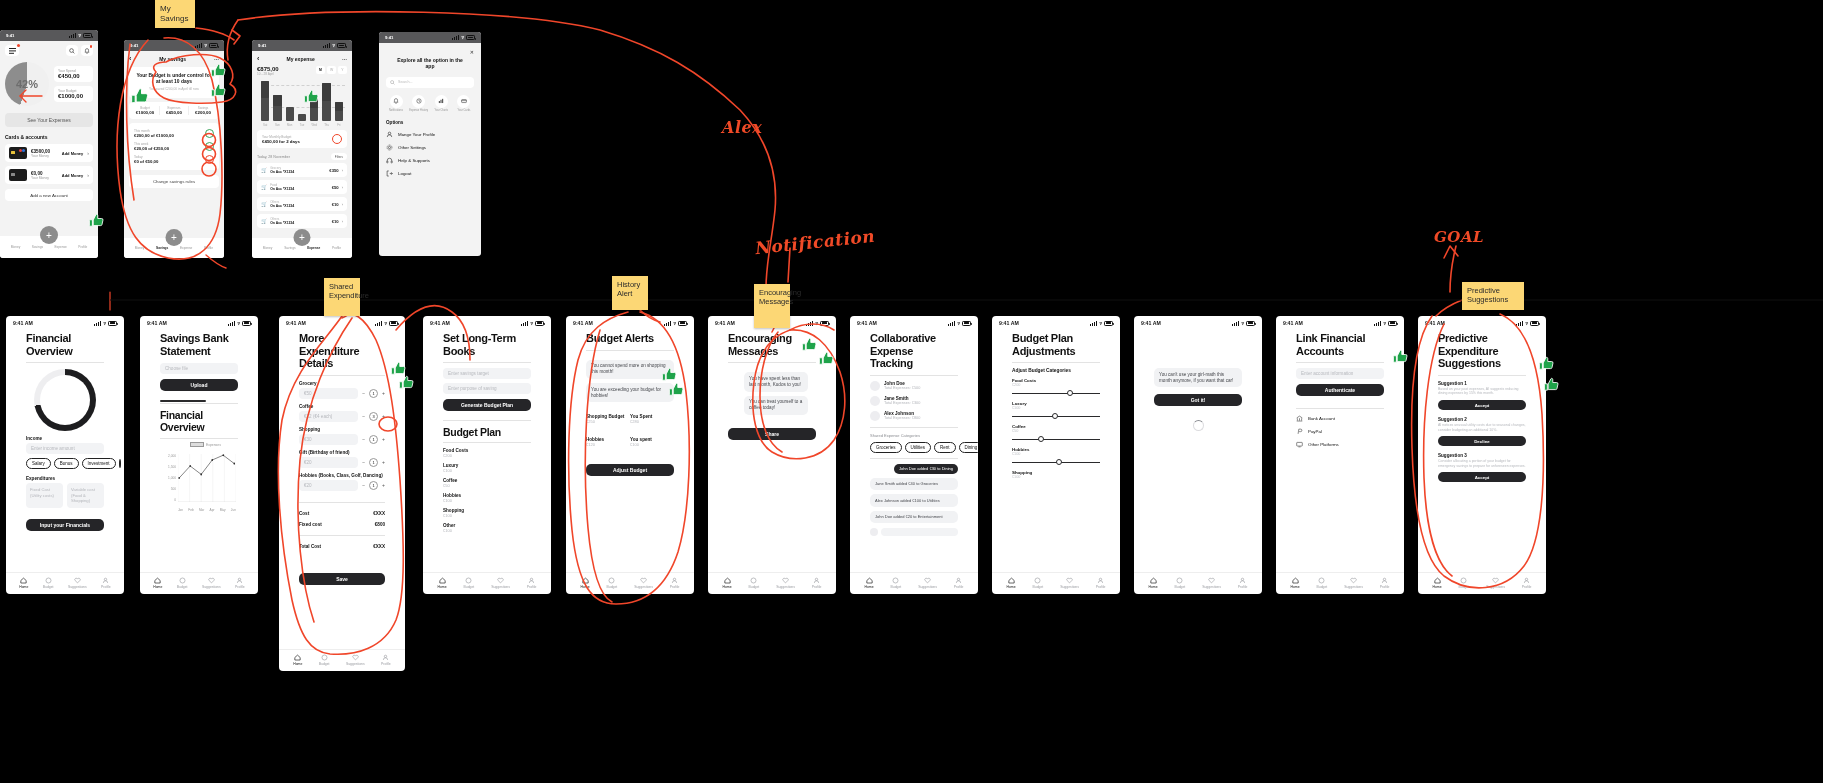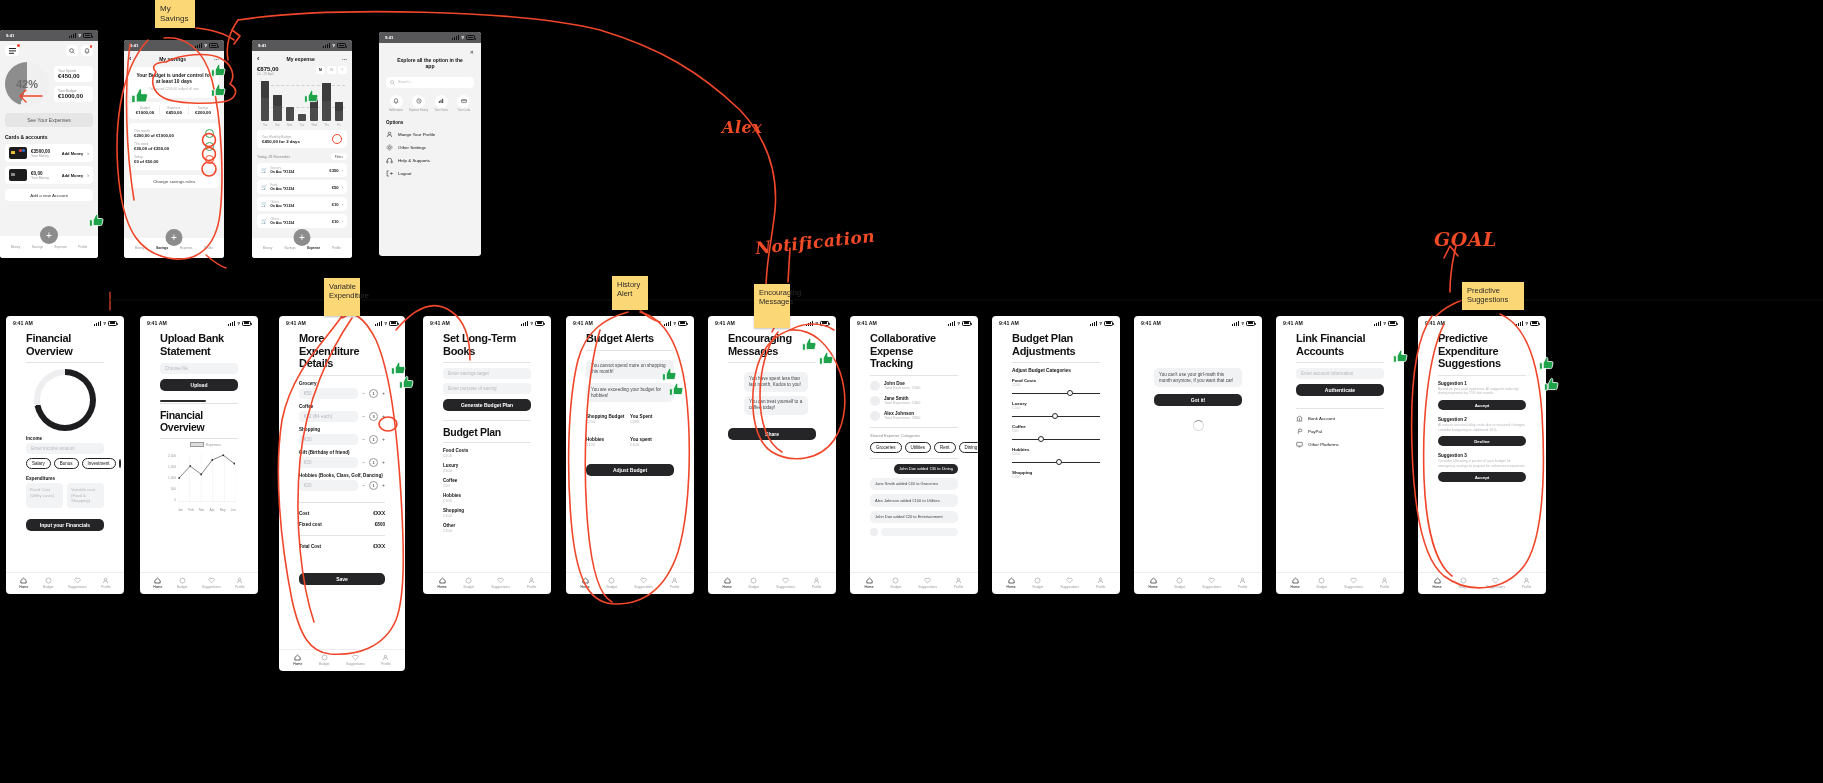--- a/index.html
+++ b/index.html
@@ -524,21 +524,21 @@
   <div class="phone" style="left:140px; top:316px; width:118px; height:278px;">
     <div class="statusbar">
       <span>9:41 AM</span>
       <span class="right">
           <span class="bars"></span>
           <span class="wifi">▿</span>
           <span class="batt"></span>
         </span>
     </div>
     <div class="pscreen">
-      <div class="ptitle">Upload Bank Statement</div>
+      <div class="ptitle">Savings Bank Statement</div>
       <div class="finput" style="margin-top:6px;">Choose file</div>
       <div class="darkbtn" style="margin-top:5px;">Upload</div>
       <div style="height:2px;background:#2a2a2c;width:46px;margin:9px 0 1px;border-radius:2px;"></div>
       <div class="hr" style="margin:0 0 5px;"></div>
       <div class="ptitle" style="font-size:10.5px;margin:2px 0 3px;">Financial Overview</div>
       <div class="hr"></div>
 
       <div style="position:relative;height:72px;margin-top:2px;">
         <div style="position:absolute;left:30px;top:-2px;display:flex;align-items:center;gap:2px;">
           <span style="display:inline-block;width:14px;height:5px;background:#ddd;border:0.7px solid #999;"></span>
@@ -1287,39 +1287,39 @@
       <path d="M20,96 L26,90 M20,96 L26,102"></path>
       <path d="M20,96 L42,96"></path>
       <path d="M206,255 C214,262 220,266 226,268"></path>
     </g>
   </svg>
 
   <div class="sticky" style="left:155px; top:0px; width:40px; height:28px;">
     <span>My Savings</span>
   </div>
   <div class="sticky small" style="left:324px; top:278px; width:36px; height:38px;">
-    <span>Variable Expenditure</span>
+    <span>Shared Expenditure</span>
   </div>
   <div class="sticky small" style="left:612px; top:276px; width:36px; height:34px;">
     <span>History Alert</span>
   </div>
   <div class="sticky small" style="left:754px; top:284px; width:36px; height:44px;">
     <span>Encouraging Messages</span>
   </div>
   <div class="sticky small" style="left:1462px; top:282px; width:62px; height:28px;">
     <span>Predictive Suggestions</span>
   </div>
 
   <div class="handwrite" style="left:722px; top:118px; font-size:16px;">
     <span>Alex</span>
   </div>
   <div class="handwrite" style="left:755px; top:232px; font-size:17px; transform:rotate(-6deg);">
     <span>Notification</span>
   </div>
-  <div class="handwrite" style="left:1434px; top:228px; font-size:19px;font-style:italic;">
+  <div class="handwrite" style="left:1434px; top:228px; font-size:15px;font-style:italic;">
     <span>GOAL</span>
   </div>
 
   <svg class="thumb" style="left:210px; top:62px;" viewBox="0 0 24 24">
     <path d="M3 11h3.2v9H3a1 1 0 0 1-1-1v-7a1 1 0 0 1 1-1z" fill="#1fa34a" stroke="#fff" stroke-width="1.2"></path>
     <path d="M7.4 11.2l3.6-7.1a1.5 1.5 0 0 1 2.8.8v4.3h5.3a2 2 0 0 1 2 2.4l-1.3 6a2 2 0 0 1-2 1.6H7.4z" fill="#1fa34a" stroke="#fff" stroke-width="1.2"></path>
   </svg>
   <svg class="thumb" style="left:210px; top:82px;" viewBox="0 0 24 24">
     <path d="M3 11h3.2v9H3a1 1 0 0 1-1-1v-7a1 1 0 0 1 1-1z" fill="#1fa34a" stroke="#fff" stroke-width="1.2"></path>
     <path d="M7.4 11.2l3.6-7.1a1.5 1.5 0 0 1 2.8.8v4.3h5.3a2 2 0 0 1 2 2.4l-1.3 6a2 2 0 0 1-2 1.6H7.4z" fill="#1fa34a" stroke="#fff" stroke-width="1.2"></path>

